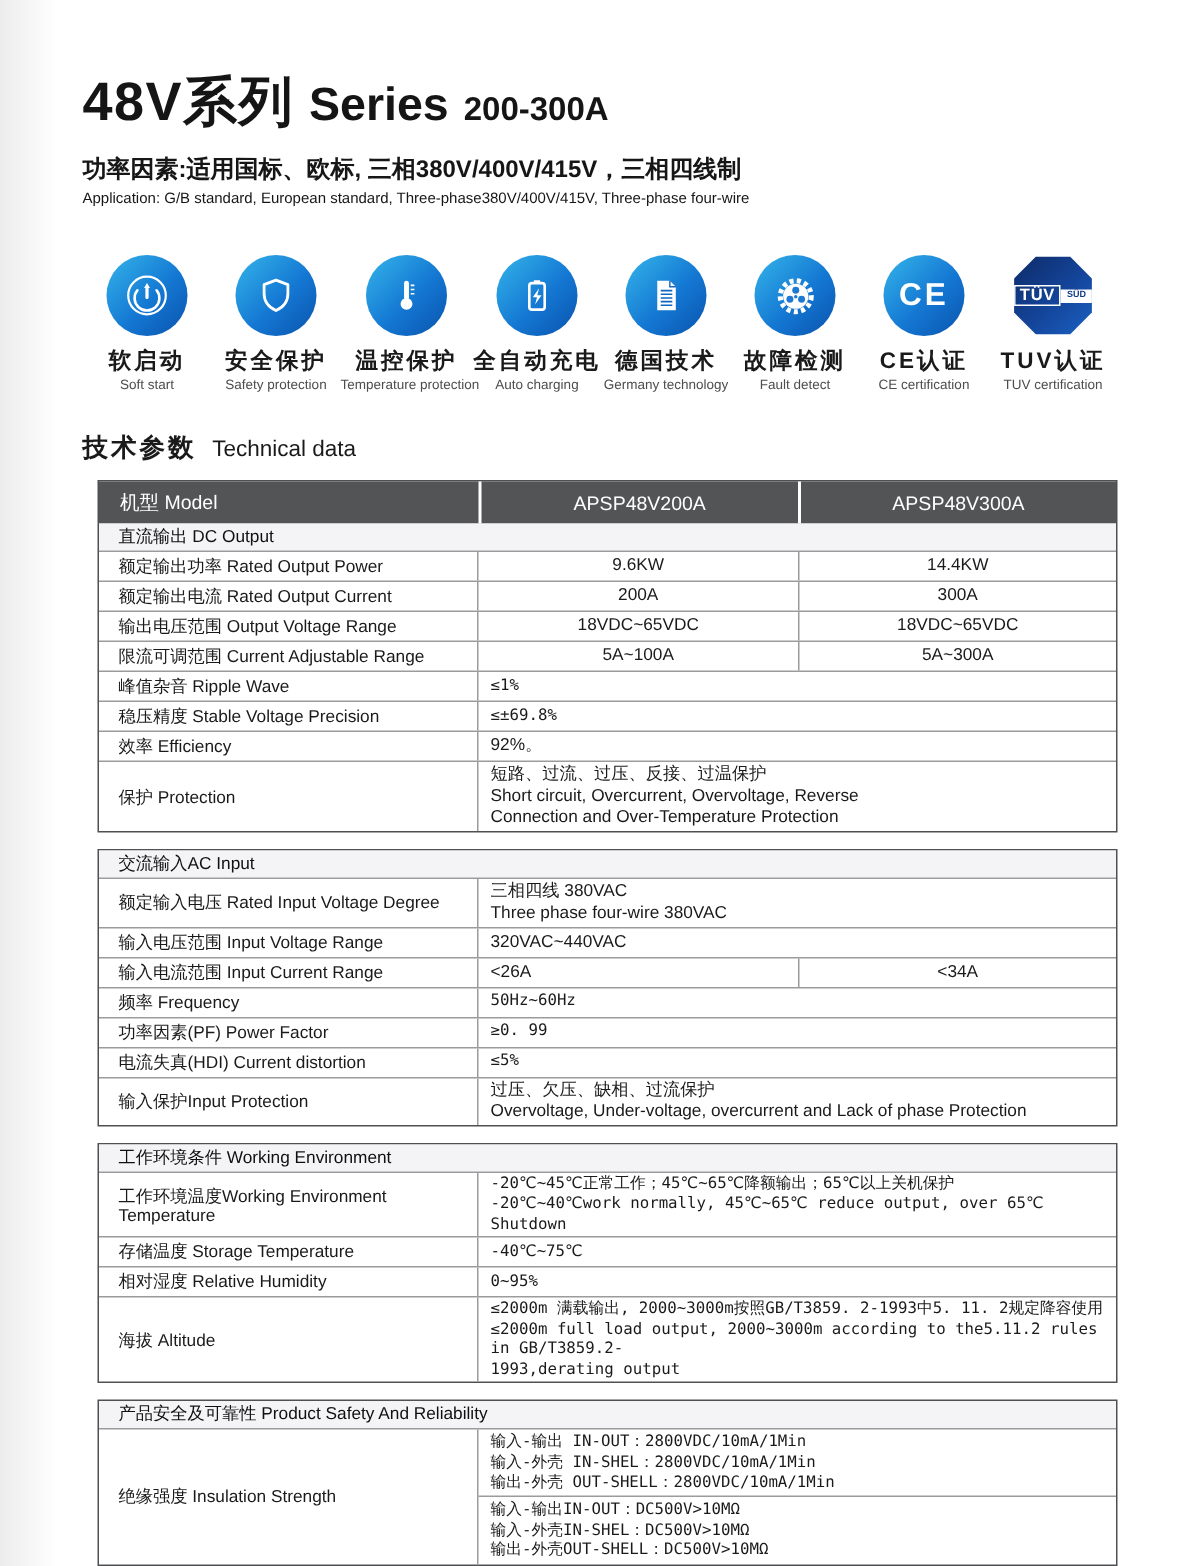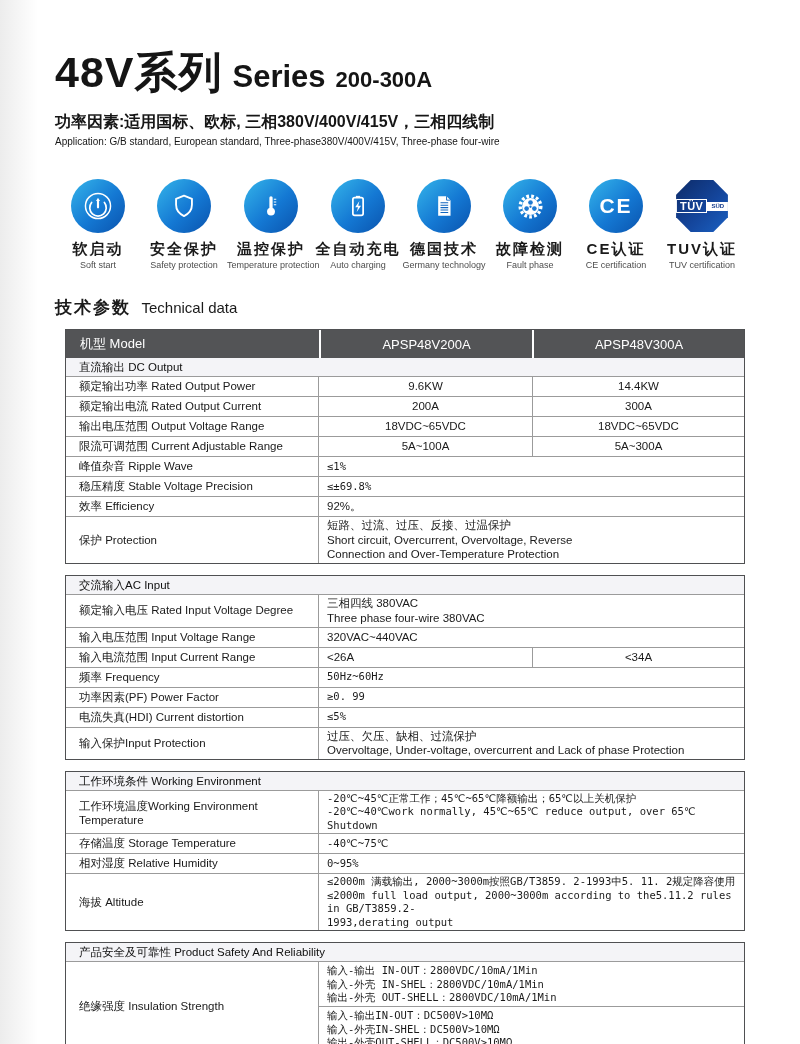--- a/index.html
+++ b/index.html
@@ -13,21 +13,21 @@
   .page { position:relative; width:800px; height:1044px; background:#fff; }
   .edge-shade {
     position:absolute; left:0; top:0; width:38px; height:100%;
     background:linear-gradient(to right, rgba(110,110,110,.13), rgba(255,255,255,0));
     pointer-events:none;
   }
   .content { position:relative; padding:44px 55px 0 55px; }
 
   
   .title-row { display:flex; align-items:baseline; gap:10px; }
-  .title-cn   { font-size:43px; font-weight:700; letter-spacing:1px; color:#151515; }
+  .title-cn   { font-size:36px; font-weight:700; letter-spacing:1px; color:#151515; }
   .title-series { font-size:31px; font-weight:700; color:#151515; }
   .title-range  { font-size:22px; font-weight:700; color:#151515; }
   .app-cn { margin-top:10px; font-size:16px; font-weight:700; color:#161616; }
   .app-en { margin-top:3px; font-size:10px; color:#161616; }
 
   
   .features { margin-top:32px; display:flex; justify-content:space-between; width:690px; }
   .feature { width:88px; text-align:center; }
   .badge {
     width:54px; height:54px; margin:0 auto; border-radius:50%;
@@ -154,21 +154,21 @@
             <svg viewBox="0 0 24 24" width="31" height="31">
               <circle cx="12" cy="12" r="8" fill="none" stroke="#fff" stroke-width="2.6" stroke-dasharray="2.1 1.7"></circle>
               <circle cx="12" cy="12" r="6.5" fill="#fff"></circle>
               <circle cx="12" cy="8.9" r="1.8" fill="#1d79d2"></circle>
               <circle cx="9" cy="13.6" r="1.8" fill="#1d79d2"></circle>
               <circle cx="15" cy="13.6" r="1.8" fill="#1d79d2"></circle>
               <circle cx="12" cy="12.2" r="0.9" fill="#1d79d2"></circle>
             </svg>
           </div>
           <div class="f-cn">故障检测</div>
-          <div class="f-en">Fault phase</div>
+          <div class="f-en">Fault detect</div>
         </div>
         <div class="feature">
           <div class="badge">
             <span class="ce-text">CE</span>
           </div>
           <div class="f-cn">CE认证</div>
           <div class="f-en">CE certification</div>
         </div>
         <div class="feature">
           <div class="badge octa">

